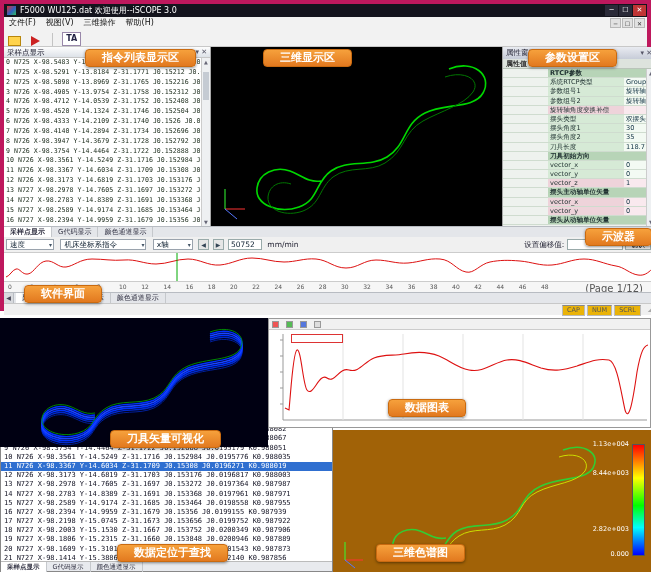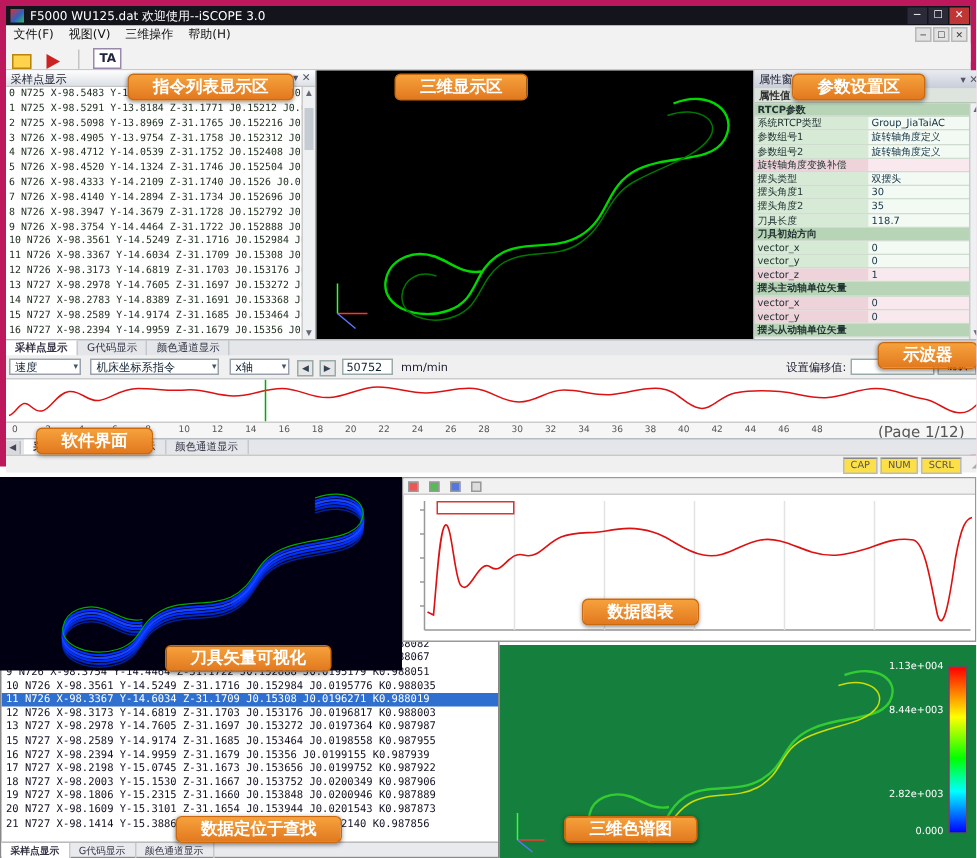--- a/index.html
+++ b/index.html
@@ -54,21 +54,21 @@
   .view3d svg { position:absolute; left:0; top:0; }
 
   
   .right-panel { position:absolute; left:498px; top:43px; width:153px; height:179px; background:#eef2ee;
                  border-left:1px solid #a8a8a8; }
   .prop-title { height:12px; background:linear-gradient(#e9ebf1,#c7ccd8); font-size:7.5px;
                 line-height:12px; padding:0 3px; color:#223; }
   .prop-header { height:10px; background:#dde3dd; border-bottom:1px solid #b9c4b9; font-size:7px;
                  line-height:10px; padding:0 3px; font-weight:bold; color:#333; }
   .prop-rows { position:absolute; left:0; top:22px; right:9px; bottom:0; overflow:hidden; }
-  .prow { display:flex; height:9.2px; line-height:9.2px; font-size:6.6px; border-bottom:1px solid #cfdccf; }
+  .prow { display:flex; height:9.2px; line-height:9.2px; font-size:6.6px; border-bottom:1px solid #cfdccf;padding-left:45px; }
   .prow .cell-label { width:76px; background:#d6ead6; padding-left:2px; white-space:nowrap; overflow:hidden; color:#233; }
   .prow .cell-value { flex:1; background:#f3faf3; padding-left:2px; white-space:nowrap; overflow:hidden; color:#134; }
   .prow.group .cell-label { width:100%; background:#b7d4b7; font-weight:bold; }
   .prow.pink .cell-label { background:#eed3da; }
   .prow.pink .cell-value { background:#f9e9ee; }
   .prop-scroll { position:absolute; right:0; top:22px; bottom:0; width:9px; background:#eef0f2;
                  border-left:1px solid #ccc; font-size:5px; color:#667; text-align:center; }
 
   
   .tabstrip { position:absolute; left:0; width:651px; height:11px; background:#e4e6ea;
@@ -101,21 +101,21 @@
   .scope-plot { position:absolute; left:0; top:248px; width:651px; height:30px; background:#fff;
                 border-top:1px solid #ccc; border-bottom:1px solid #ccc; }
   .scope-axis { position:absolute; left:0; top:278px; width:651px; height:10px; background:#f6f6f6;
                 display:flex; padding:1px 92px 0 4px; font-size:6px; color:#555; }
   .scope-axis > div { flex:1; overflow:hidden; }
   .pager { position:absolute; right:4px; top:279px; font-size:10px; color:#555; }
 
   .statusbar { position:absolute; left:0; top:299px; width:651px; height:12px; background:#f0f0f0;
                border-top:1px solid #c8c8c8; }
   .status-keys { position:absolute; right:14px; top:1px; display:flex; gap:2px; }
-  .status-keys > div { border:1px solid #bbb; border-top-color:#888; background:#fde047;
+  .status-keys > div { border:1px solid #bbb; border-top-color:#888; background:#eab308;
                        font-size:6.5px; line-height:9px; padding:0 4px; color:#555; }
   .grip { position:absolute; right:1px; bottom:1px; font-size:8px; color:#aaa; line-height:10px; }
 
   
   .data-list { position:absolute; left:0; top:415px; width:333px; height:157px; background:#fff;
                border:1px solid #888; z-index:1; }
   .locate-rows { position:absolute; left:0; top:0; right:0; bottom:10px; overflow:hidden;
                  font-family:"DejaVu Sans Mono","Liberation Mono",monospace; font-size:7px; color:#112; }
   .lrow { height:9.19px; line-height:9.19px; white-space:nowrap; padding-left:3px; overflow:hidden; }
   .lrow.selected { background:#2f6fd0; color:#fff; }
@@ -123,21 +123,21 @@
                  border-top:1px solid #bbb; font-size:6.5px; white-space:nowrap; }
 
   .blue3d { position:absolute; left:0; top:318px; width:268px; height:129px; background:#000012; z-index:3; }
   .red-chart { position:absolute; left:268px; top:318px; width:383px; height:110px; background:#fff;
                border:1px solid #999; z-index:2; }
   .chart-toolbar { height:11px; background:#f1f1f1; border-bottom:1px solid #ccc; padding:2px 3px; }
   .ct-sq { display:inline-block; width:7px; height:7px; border:1px solid #999; margin-right:2px; vertical-align:top; }
   .ct-red { background:#e55; } .ct-grn { background:#5b5; } .ct-blu { background:#57d; } .ct-gry { background:#ddd; }
   .chart-note { position:absolute; left:22px; top:15px; width:52px; height:9px; border:1px solid #d33; }
 
-  .spectrum { position:absolute; left:333px; top:430px; width:318px; height:142px; background:#15803d; z-index:4; }
+  .spectrum { position:absolute; left:333px; top:430px; width:318px; height:142px; background:#a16207; z-index:4; }
   .legend-bar { position:absolute; right:6px; top:14px; bottom:16px; width:13px; border:1px solid #555;
                 background:linear-gradient(#ff0000,#ffff00 30%,#00ff00 55%,#00ffff 75%,#0000ff); }
   .legend-label { position:absolute; right:22px; color:#fff; font-size:6.5px; white-space:nowrap; }
   #ll0 { top:10px; } #ll1 { top:39px; } #ll2 { top:95px; } #ll3 { top:120px; }
 
   
   .callout { position:absolute; z-index:9; background:linear-gradient(#f6a13c,#e2791f);
              border:1px solid #c96a10; border-radius:4px; color:#fff; font-weight:bold;
              font-size:11px; line-height:14px; padding:1px 16px; white-space:nowrap;
              box-shadow:0 1px 3px rgba(0,0,0,.45); text-align:right; }
@@ -373,20 +373,21 @@
   <div class="data-list">
     <div class="locate-rows">
         <div class="lrow">6 N726 X-98.4333 Y-14.2109 Z-31.1740 J0.1526 J0.0193388 K0.988098</div>
         <div class="lrow">7 N726 X-98.4140 Y-14.2894 Z-31.1734 J0.152696 J0.0193985 K0.988082</div>
         <div class="lrow">8 N726 X-98.3947 Y-14.3679 Z-31.1728 J0.152792 J0.0194582 K0.988067</div>
         <div class="lrow">9 N726 X-98.3754 Y-14.4464 Z-31.1722 J0.152888 J0.0195179 K0.988051</div>
         <div class="lrow">10 N726 X-98.3561 Y-14.5249 Z-31.1716 J0.152984 J0.0195776 K0.988035</div>
         <div class="lrow selected">11 N726 X-98.3367 Y-14.6034 Z-31.1709 J0.15308 J0.0196271 K0.988019</div>
         <div class="lrow">12 N726 X-98.3173 Y-14.6819 Z-31.1703 J0.153176 J0.0196817 K0.988003</div>
         <div class="lrow">13 N727 X-98.2978 Y-14.7605 Z-31.1697 J0.153272 J0.0197364 K0.987987</div>
+        <div class="lrow">14 N727 X-98.2783 Y-14.8389 Z-31.1691 J0.153368 J0.0197961 K0.987971</div>
         <div class="lrow">15 N727 X-98.2589 Y-14.9174 Z-31.1685 J0.153464 J0.0198558 K0.987955</div>
         <div class="lrow">16 N727 X-98.2394 Y-14.9959 Z-31.1679 J0.15356 J0.0199155 K0.987939</div>
         <div class="lrow">17 N727 X-98.2198 Y-15.0745 Z-31.1673 J0.153656 J0.0199752 K0.987922</div>
         <div class="lrow">18 N727 X-98.2003 Y-15.1530 Z-31.1667 J0.153752 J0.0200349 K0.987906</div>
         <div class="lrow">19 N727 X-98.1806 Y-15.2315 Z-31.1660 J0.153848 J0.0200946 K0.987889</div>
         <div class="lrow">20 N727 X-98.1609 Y-15.3101 Z-31.1654 J0.153944 J0.0201543 K0.987873</div>
         <div class="lrow">21 N727 X-98.1414 Y-15.3886 Z-31.1648 J0.15404 J0.0202140 K0.987856</div>
       </div>
     <div class="locate-tabs"><div class="tab active">采样点显示</div><div class="tab">G代码显示</div><div class="tab">颜色通道显示</div></div>
   </div>

